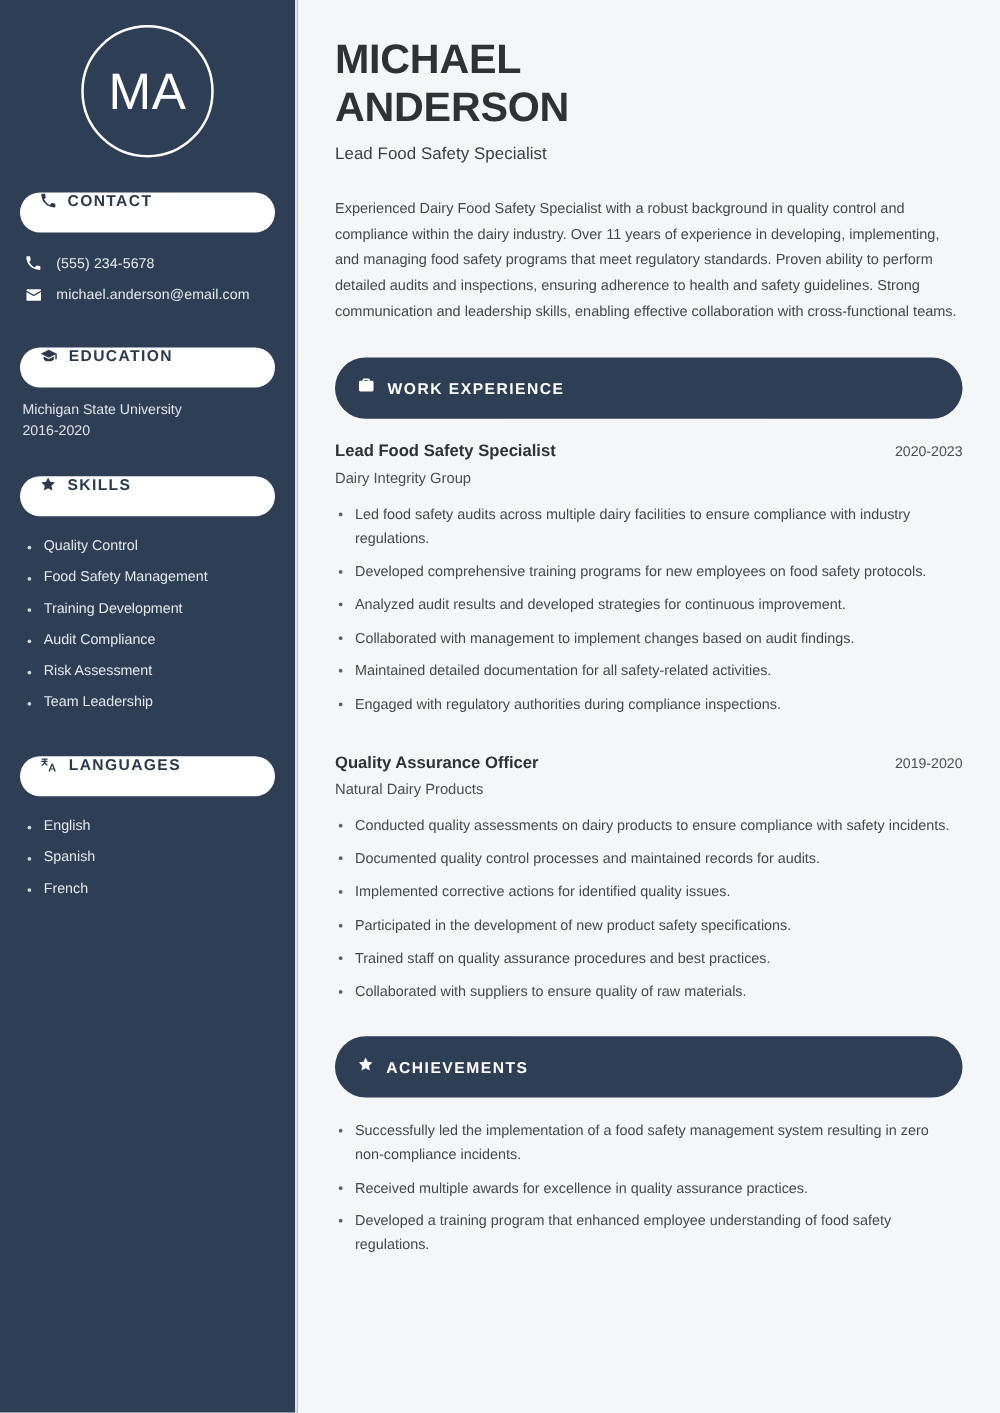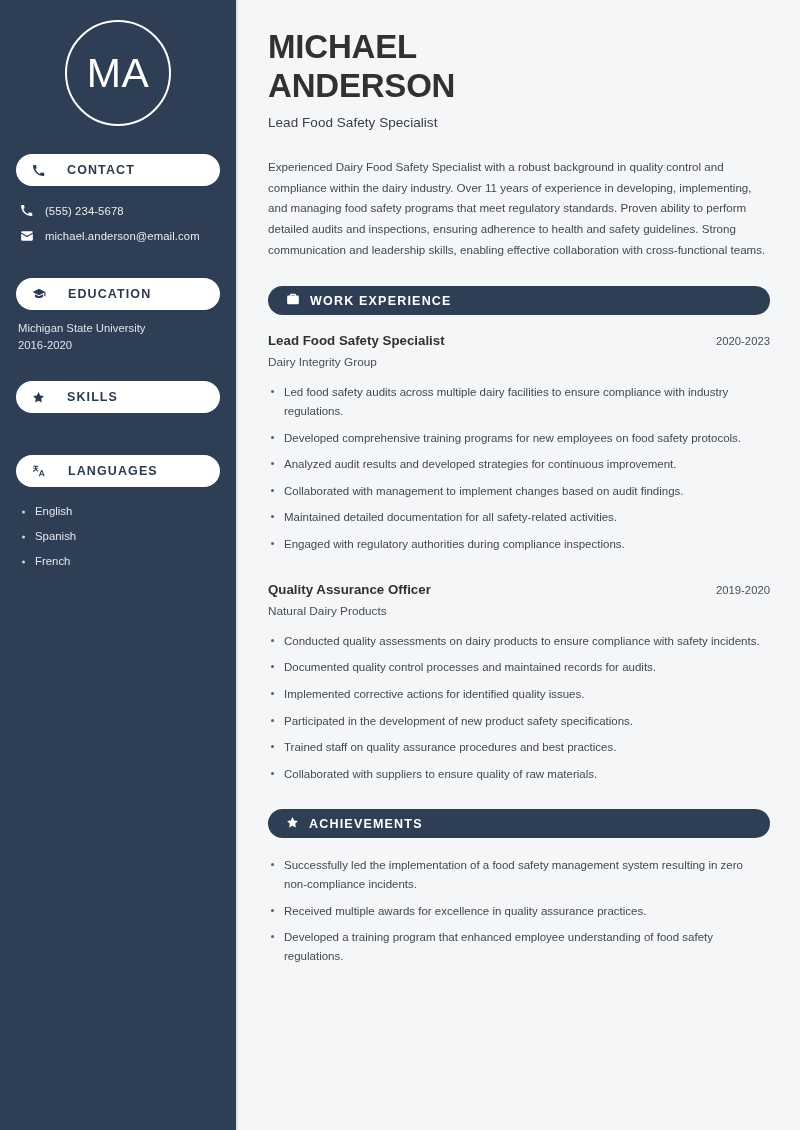--- a/index.html
+++ b/index.html
@@ -54,22 +54,21 @@
     font-weight: 400;
     letter-spacing: 0.5px;
   }
 
   .pill {
     background: #ffffff;
     color: #2b3a4e;
     border-radius: 999px;
     height: 32px;
     display: flex;
-    align-items: center;
-    gap: 22px;
+    gap: 9px;
     padding: 0 16px;
     margin-top: 8px;
     margin-bottom: 12px;
   }
   .pill .pill-label {
     font-size: 12.5px;
     font-weight: bold;
     letter-spacing: 1.1px;
   }
   .pill .ico svg { display: block; }
@@ -164,21 +163,21 @@
     color: #44484d;
     line-height: 1.78;
     margin-top: 27px;
     max-width: 505px;
   }
 
   .section-bar {
     background: #2e3e54;
     color: #ffffff;
     border-radius: 999px;
-    height: 29px;
+    height: 49px;
     display: flex;
     align-items: center;
     gap: 10px;
     padding: 0 18px;
     margin-top: 26px;
     margin-bottom: 18px;
   }
   .section-bar .bar-label {
     font-size: 12.5px;
     font-weight: bold;
@@ -287,20 +286,28 @@
 
     <div class="pill">
       <span class="ico">
         <svg width="13" height="13" viewBox="0 0 24 24" fill="#2b3a4e">
           <path d="M12 2l3.1 6.3 6.9 1-5 4.9 1.2 6.9L12 17.8 5.8 21.1 7 14.2l-5-4.9 6.9-1L12 2z"></path>
         </svg>
       </span>
       <span class="pill-label">SKILLS</span>
     </div>
 
+    <ul class="bullet-list">
+      <li>Quality Control</li>
+      <li>Food Safety Management</li>
+      <li>Training Development</li>
+      <li>Audit Compliance</li>
+      <li>Risk Assessment</li>
+      <li>Team Leadership</li>
+    </ul>
 
     <div class="gap-md"></div>
 
     <div class="pill">
       <span class="ico">
         <svg width="14" height="14" viewBox="0 0 24 24" fill="#2b3a4e">
           <path d="M2.2 3.2h8.3v1.7H7.4v1.4h2.9v1.6H7.3c.6 1.5 1.8 2.8 3.3 3.6l-.9 1.6c-1.4-.8-2.5-1.8-3.3-3.1-.8 1.4-2.1 2.6-3.8 3.5l-.9-1.6c1.8-.8 3.1-2 3.7-4H1.7V6.3h3.9V4.9H2.2V3.2z"></path>
           <path d="M15.6 10.3h2.2l4 10.5h-2.1l-.9-2.5h-4.2l-.9 2.5h-2.1l4-10.5zm1.1 2.3-1.5 4.1h3l-1.5-4.1z"></path>
         </svg>
       </span>

